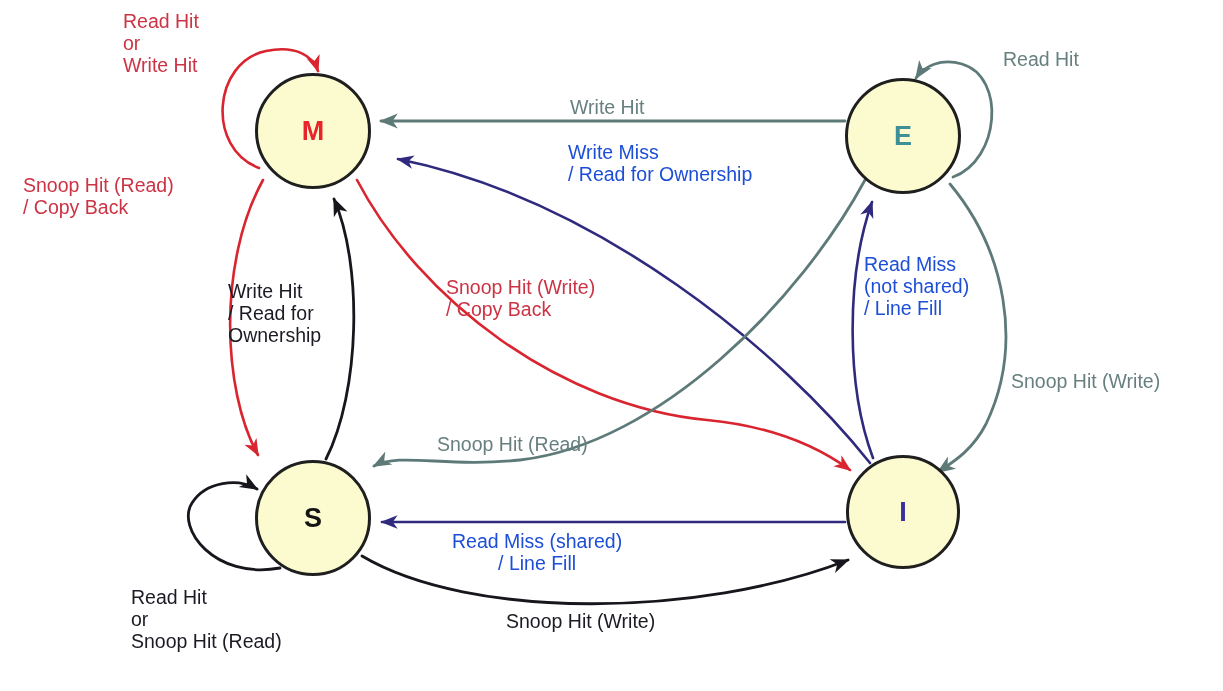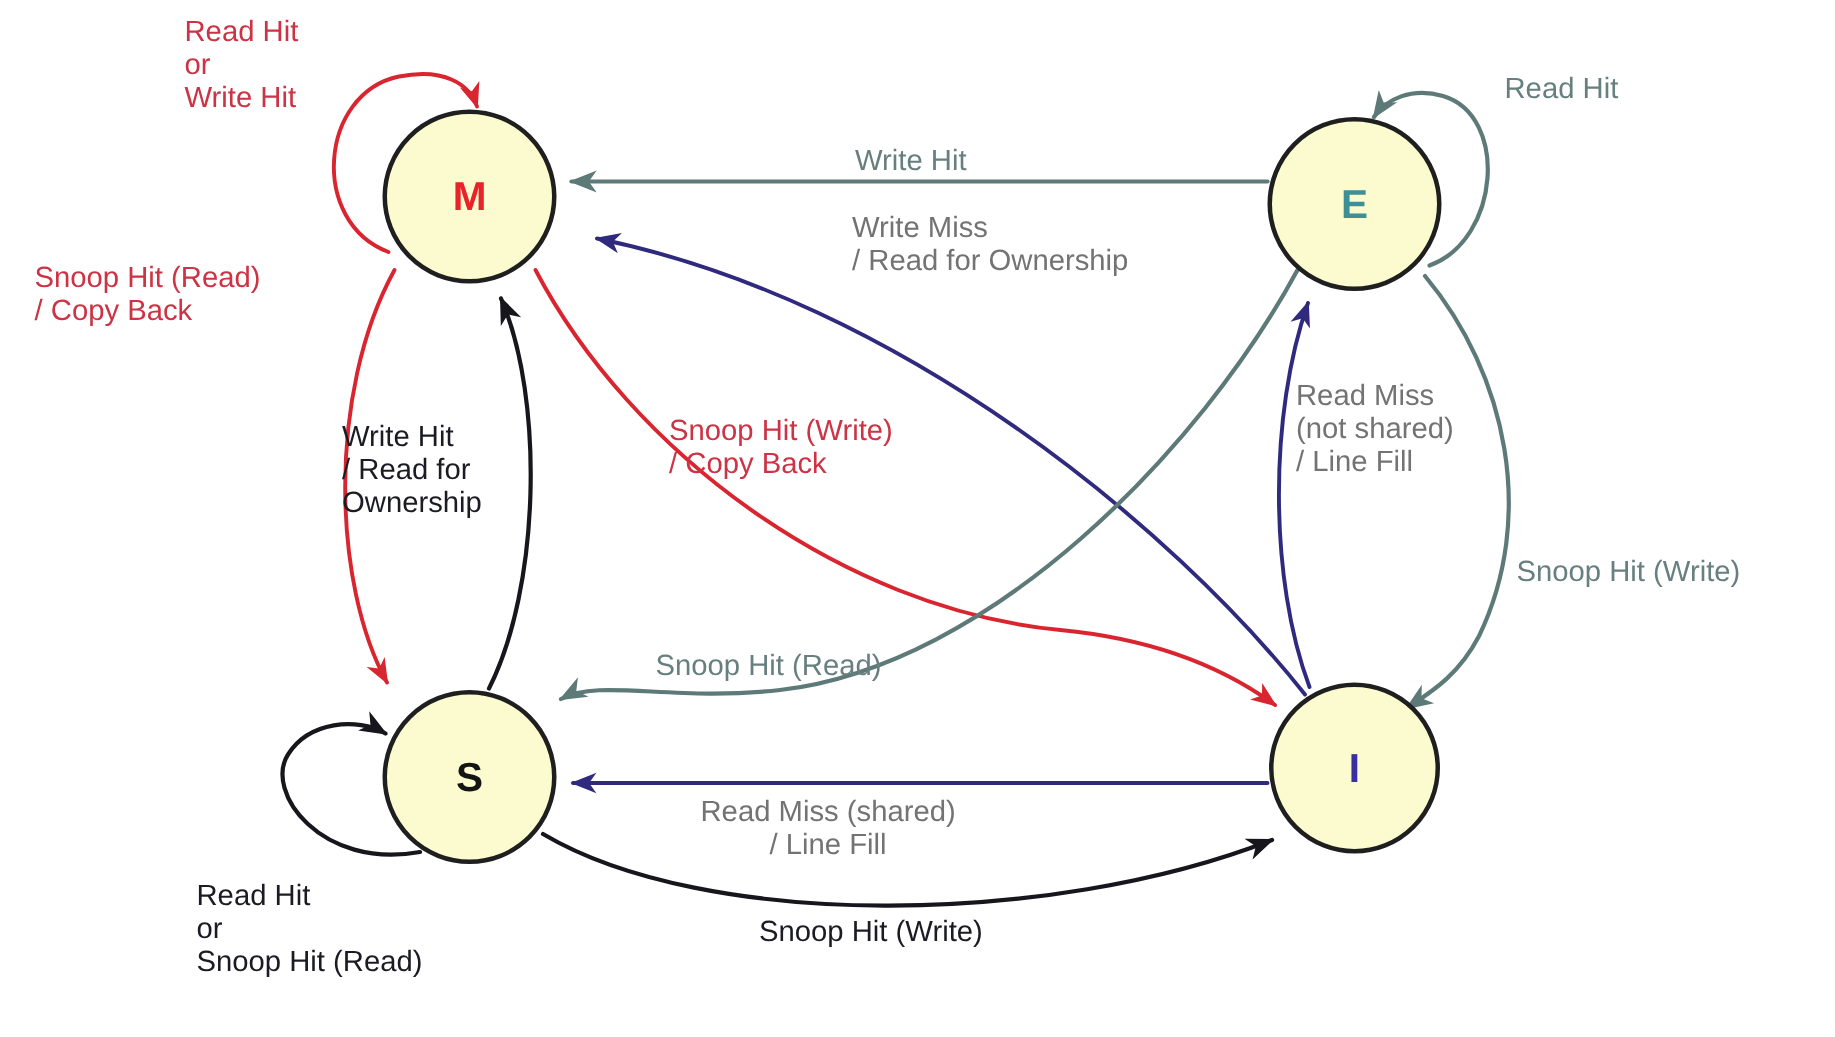--- a/index.html
+++ b/index.html
@@ -43,21 +43,21 @@
   .edge-label {
     position: absolute;
     font-size: 19.5px;
     font-weight: normal;
     line-height: 1.12;
     white-space: pre;
     user-select: none;
   }
   .lbl-red   { color: #cc3344; }
   .lbl-teal  { color: #67807f; }
-  .lbl-purp  { color: #737373; }
+  .lbl-purp  { color: #1d4ed8; }
   .lbl-dark  { color: #1b1b24; }
   .ta-c { text-align: center; }
 </style>
 </head>
 <body>
 
 <div id="canvas">
 
   <svg id="edges" viewBox="0 0 1223 691">
     <defs>
@@ -147,18 +147,18 @@
 / Copy Back</div>
 
   <div class="edge-label lbl-teal" style="left:437px; top:434px;">Snoop Hit (Read)</div>
 
   <div class="edge-label lbl-teal" style="left:1011px; top:371px;">Snoop Hit (Write)</div>
 
   <div class="edge-label lbl-purp" style="left:864px; top:254px;">Read Miss
 (not shared)
 / Line Fill</div>
 
-  <div class="edge-label lbl-purp ta-c" style="left:452px; top:531px;margin-left:15px;">Read Miss (shared)
+  <div class="edge-label lbl-purp ta-c" style="left:452px; top:531px;">Read Miss (shared)
 / Line Fill</div>
 
   <div class="edge-label lbl-dark" style="left:506px; top:611px;">Snoop Hit (Write)</div>
 
 </div>
 
 </body></html>

